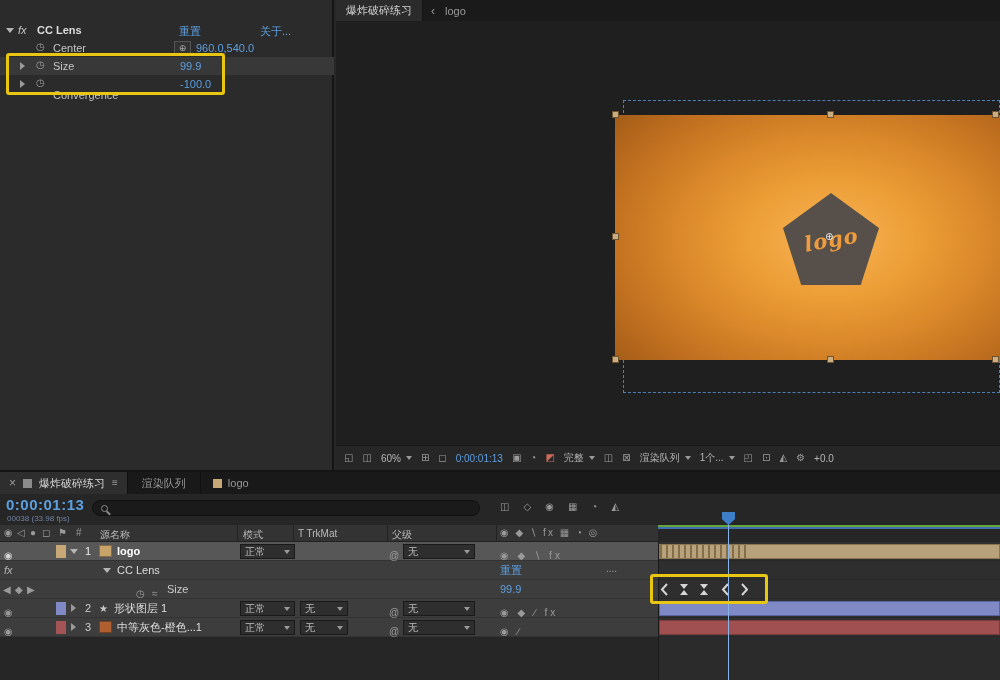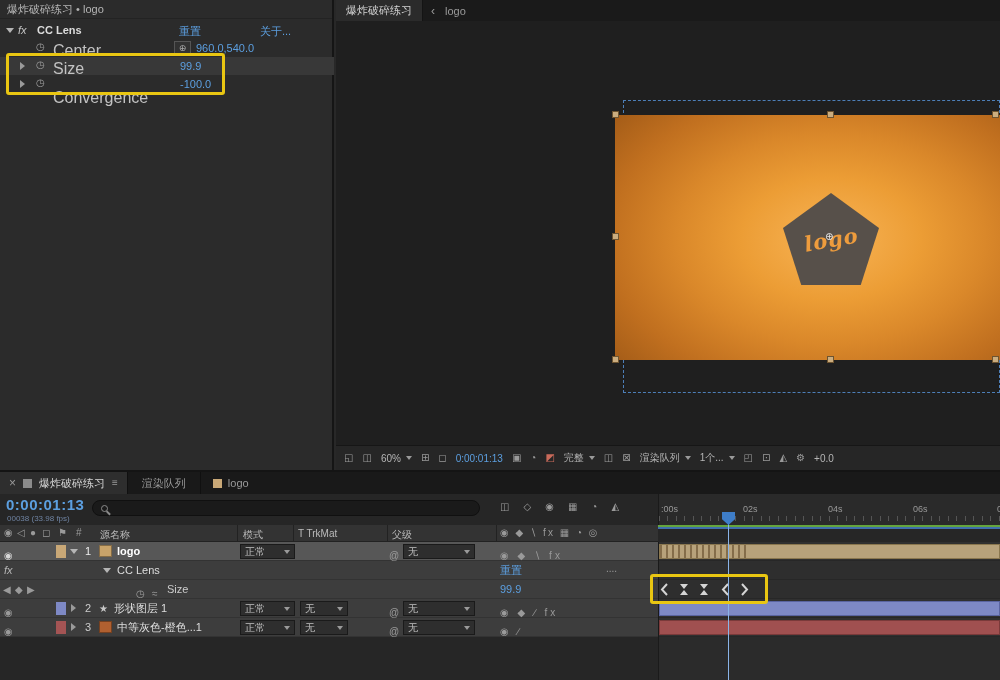--- a/index.html
+++ b/index.html
@@ -14,42 +14,39 @@
   body{font-family:"Liberation Sans","DejaVu Sans",sans-serif;font-size:11px;color:#c3c3c3;background:#282828}
   .app{position:relative;width:1000px;height:680px;background:#282828;overflow:hidden}
   .abs{position:absolute}
   .blue{color:var(--accent-blue)}
   .icon{color:#9a9a9a;font-size:10px;line-height:1}
   .ybox{position:absolute;border:3px solid var(--highlight-yellow);border-radius:3px;z-index:60;pointer-events:none}
   .tri-down{display:inline-block;width:0;height:0;border-left:4px solid transparent;border-right:4px solid transparent;border-top:5px solid #b5b5b5}
   .tri-right{display:inline-block;width:0;height:0;border-top:4px solid transparent;border-bottom:4px solid transparent;border-left:5px solid #9a9a9a}
   .caret{display:inline-block;width:0;height:0;border-left:3px solid transparent;border-right:3px solid transparent;border-top:4px solid #9a9a9a;margin-left:3px}
   .dd{position:absolute;height:15px;background:#2e2e2e;border:1px solid #1a1a1a;color:#c0c0c0;font-size:10px;padding:0 4px;display:flex;align-items:center;justify-content:space-between;cursor:pointer}
-  .row-label{font-size:16px;color:#c3c3c3}
+  .row-label{font-size:11px;color:#c3c3c3}
   .handle{position:absolute;width:7px;height:7px;background:#cbad7f;border:1px solid #6e5430;z-index:20}
   .chip{position:absolute;width:10px;height:13px;top:3px}
   .srcicon{position:absolute;width:13px;height:12px;top:3px;border:1px solid #00000055}
   .vline{position:absolute;width:1px;background:#222}
   .tl-row{position:absolute;left:0;width:658px;height:19px;background:#3d3d3d;border-bottom:1px solid #333}
   .tl-row span{line-height:19px}
   .track-row{position:absolute;left:0;right:0;height:19px;border-bottom:1px solid #272727;background:#303030}
   .search-glass{position:absolute;left:8px;top:4px;width:7px;height:7px;border:1.5px solid #8a8a8a;border-radius:50%}
   .search-glass::after{content:"";position:absolute;width:5px;height:1.5px;background:#8a8a8a;transform:rotate(45deg);right:-4px;bottom:-2px}
   .kf{position:absolute;top:3px;cursor:pointer}
   .tbitem{display:flex;align-items:center;gap:2px;white-space:nowrap}
 </style>
 </head>
 <body>
 
 <div class="app">
 
   <div class="abs" style="left:0;top:0;width:334px;height:470px;background:#2b2b2b;border-right:2px solid #151515">
-    <div style="height:19px;line-height:19px;padding-left:7px;color:#b5b5b5;border-bottom:1px solid #232323;background:#2b2b2b">
-      <span>爆炸破碎练习 • logo</span>
-    </div>
 
     <div class="abs" style="left:0;top:21px;width:334px;height:18px">
       <span class="abs tri-down" style="left:6px;top:7px"></span>
       <span class="abs" style="left:18px;top:3px;font-style:italic;color:#c5c5c5">fx</span>
       <span class="abs" style="left:37px;top:3px;color:#dcdcdc;font-weight:bold">CC Lens</span>
       <span class="abs blue" style="left:179px;top:3px;cursor:pointer">重置</span>
       <span class="abs blue" style="left:260px;top:3px;cursor:pointer">关于...</span>
     </div>
 
     <div class="abs" style="left:0;top:39px;width:334px;height:18px">
@@ -171,28 +168,20 @@
       <div class="abs" style="left:500px;top:8px;display:flex;gap:14px">
         <span class="icon">◫</span>
         <span class="icon">◇</span>
         <span class="icon">◉</span>
         <span class="icon">▦</span>
         <span class="icon">◔</span>
         <span class="icon">◭</span>
       </div>
     </div>
 
-    <div class="abs" style="left:658px;top:22px;right:0;height:31px;background:#2a2a2a;border-left:1px solid #1a1a1a">
-      <span class="abs" style="left:2px;top:10px;font-size:9px;color:#999">:00s</span>
-      <span class="abs" style="left:84px;top:10px;font-size:9px;color:#999">02s</span>
-      <span class="abs" style="left:169px;top:10px;font-size:9px;color:#999">04s</span>
-      <span class="abs" style="left:254px;top:10px;font-size:9px;color:#999">06s</span>
-      <span class="abs" style="left:338px;top:10px;font-size:9px;color:#999">0</span>
-      <div class="abs" style="left:0;right:0;top:22px;height:5px;background:repeating-linear-gradient(90deg,#555 0 1px,transparent 1px 8.5px)"></div>
-    </div>
 
     <div class="abs" style="left:658px;right:0;top:53px;height:2px;background:#64a53d;z-index:5"></div>
     <div class="abs" style="left:658px;right:0;top:55px;height:2px;background:#3f6fae;z-index:5"></div>
 
     <div class="abs" style="left:0;top:53px;width:658px;height:17px;background:#333;border-bottom:1px solid #222;font-size:10px">
       <span class="abs icon" style="left:4px;top:3px">◉</span>
       <span class="abs icon" style="left:17px;top:3px">◁</span>
       <span class="abs icon" style="left:30px;top:3px">●</span>
       <span class="abs icon" style="left:42px;top:3px">◻</span>
       <span class="abs icon" style="left:58px;top:3px">⚑</span>

